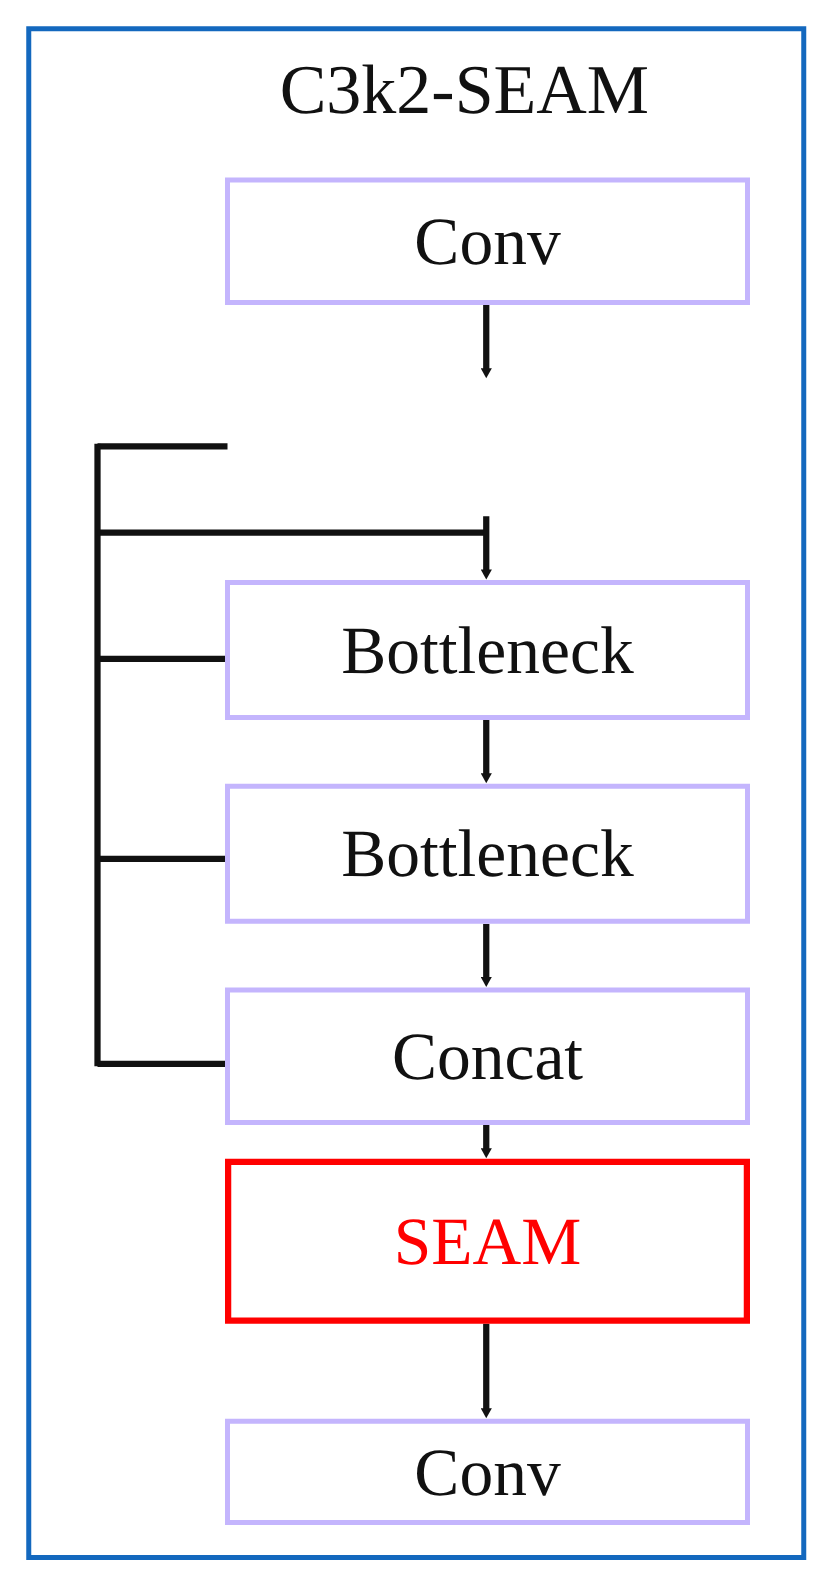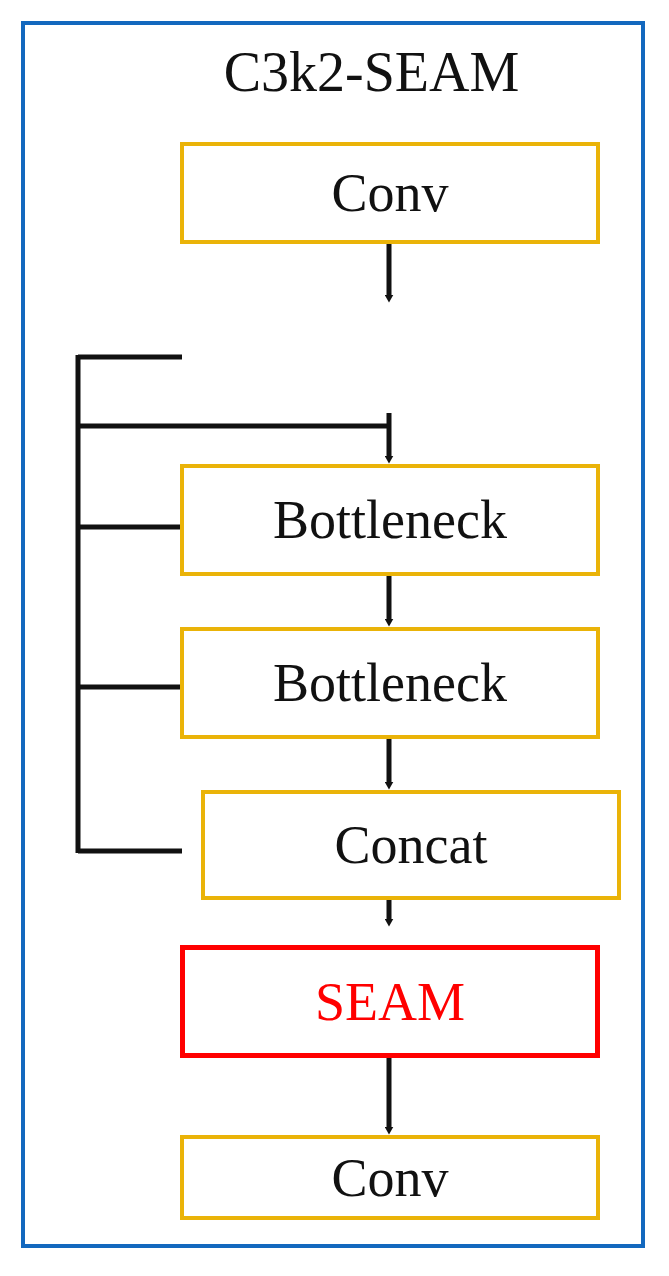--- a/index.html
+++ b/index.html
@@ -40,21 +40,21 @@
     white-space: nowrap;
     font-family: "Liberation Serif", "DejaVu Serif", serif;
     padding-left: 37px;
   }
   
   .node {
     position: absolute;
     left: 180px;
     width: 420px;
     box-sizing: border-box;
-    border: 4px solid #eab308;
+    border: 4px solid #c4b5fd;
     background: #ffffff;
     display: flex;
     align-items: center;
     justify-content: center;
     color: #111111;
     font-size: 54px;
     line-height: 1;
     font-family: "Liberation Serif", "DejaVu Serif", serif;
     white-space: nowrap;
   }
@@ -120,25 +120,25 @@
 
 
   <div class="node" id="node-bottleneck-1" style="top:464px; height:112px;">
     <span>Bottleneck</span>
   </div>
 
   <div class="node" id="node-bottleneck-2" style="top:627px; height:112px;">
     <span>Bottleneck</span>
   </div>
 
-  <div class="node" id="node-concat" style="top:790px; height:110px;margin-left:21px;">
+  <div class="node" id="node-concat" style="top:790px; height:110px;">
     <span>Concat</span>
   </div>
 
-  <div class="node highlight" id="node-seam" style="top:927px; height:113px;margin-top:18px;">
+  <div class="node highlight" id="node-seam" style="top:927px; height:132px;">
     <span>SEAM</span>
   </div>
 
   <div class="node" id="node-conv-bottom" style="top:1135px; height:85px;">
     <span>Conv</span>
   </div>
 
 </div>
 
 </body></html>

